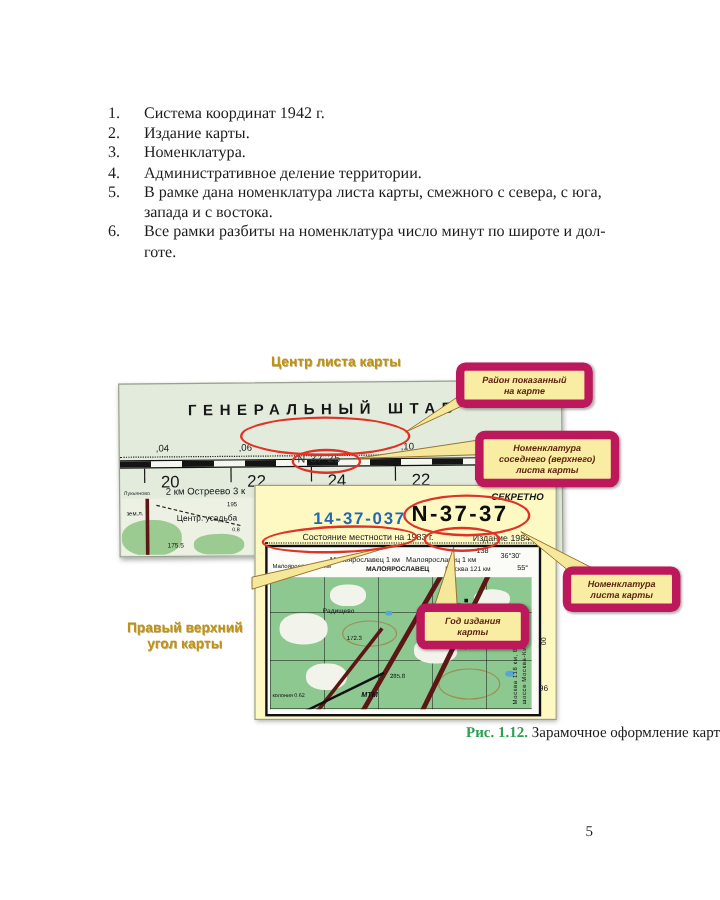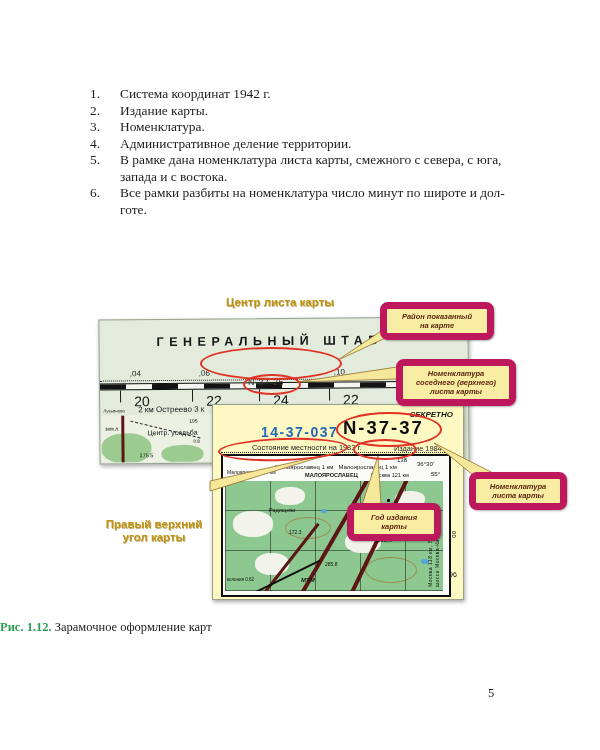--- a/index.html
+++ b/index.html
@@ -75,21 +75,21 @@
   .callout{position:absolute;z-index:50;background:#f8eda3;border:7px solid #be185d;border-radius:8px;
            box-shadow:1px 1px 2px rgba(0,0,0,.3);padding:3px 4px;text-align:center;
            font-family:"Liberation Sans",sans-serif;font-weight:bold;font-style:italic;
            font-size:7.5px;line-height:9px;color:#5d2410;}
   .c-region{left:290px;top:6px;width:92px;}
   .c-neighbor{left:306px;top:63px;width:98px;}
   .c-sheet{left:379px;top:176px;width:76px;}
   .c-change{left:8px;top:181px;width:112px;}
   .c-issue{left:257px;top:207px;width:72px;}
 
-  .caption{position:absolute;left:0;top:620px;width:600px;text-align:left;font-size:12.5px;}
+  .caption{position:absolute;left:0;top:603px;width:600px;text-align:right;font-size:12.5px;}
   .caption .cl{color:#2f9e54;font-weight:bold;}
   .pagenum{position:absolute;left:488px;top:686px;font-size:12.5px;}
 </style>
 </head>
 <body>
 
 <div class="page">
 
   <div class="textblock">
     <div class="li">

